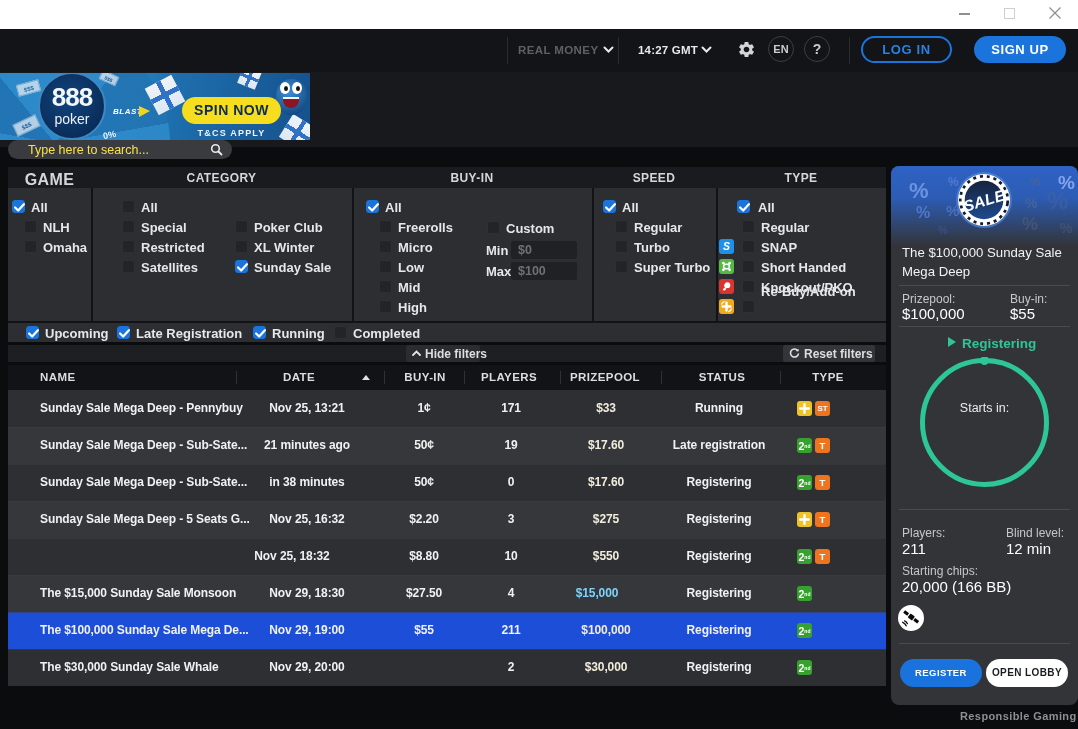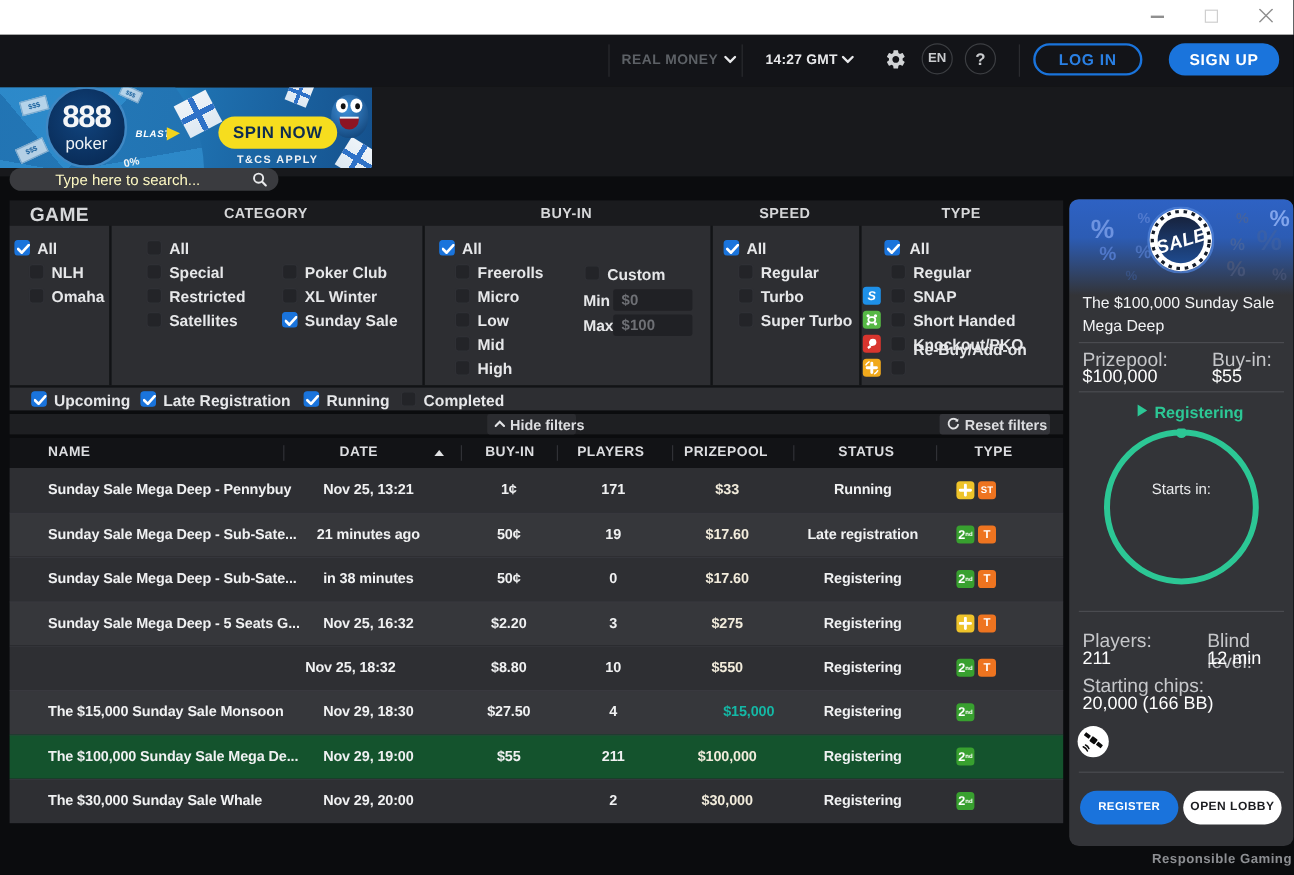--- a/index.html
+++ b/index.html
@@ -21,21 +21,21 @@
   .lbl { position:absolute; font-size:13px; font-weight:bold; color:#e6e7e9; white-space:nowrap; }
   .badge { position:absolute; width:15px; height:15px; border-radius:3px; color:#fff; font-weight:bold;
            display:flex; align-items:center; justify-content:center; }
   
   .trow { position:absolute; left:8px; width:878px; height:37px; }
   .tcell { position:absolute; top:0; height:37px; line-height:37px; font-size:12px; font-weight:bold; letter-spacing:-0.1px; color:#f0f1f2; white-space:nowrap; overflow:hidden; }
   .tc { text-align:center; }
   
   #rpanel { position:absolute; left:891px; top:166px; width:187px; height:539px; background:#333438; border-radius:8px; overflow:hidden; }
   .pdiv { position:absolute; left:8px; width:171px; height:1px; background:#4a4b50; }
-  .plab { position:absolute; font-size:16px; color:#c6c7ca; }
+  .plab { position:absolute; font-size:12px; color:#c6c7ca; }
   .pval { position:absolute; font-size:15px; color:#fdfdfd; }
 </style>
 </head>
 <body>
 
 
 <div id="titlebar">
   <div class="abs" style="left:959px;top:13px;width:11px;height:1.5px;background:#8f8f8f;"></div>
   <div class="abs" style="left:1004px;top:8px;width:11px;height:11px;border:1px solid #cfcfcf;"></div>
   <svg class="abs" style="left:1049px;top:7px;" width="12" height="12" viewBox="0 0 12 12">
@@ -96,21 +96,21 @@
   <div class="abs" style="left:296px;top:13px;width:4px;height:5px;border-radius:50%;background:#111;"></div>
   <div class="abs" style="left:283px;top:24px;width:16px;height:11px;border-radius:0 0 12px 12px;background:#8d1422;border-top:2px solid #f4f6f8;"></div>
 
   <div class="abs" style="left:182px;top:24px;width:99px;height:27px;background:#f6dd1e;border-radius:14px;
        text-align:center;line-height:27px;font-size:14px;font-weight:bold;color:#0e2c50;letter-spacing:0.5px;">SPIN NOW</div>
   <div class="abs" style="left:182px;top:55px;width:99px;text-align:center;font-size:9px;font-weight:bold;color:#f0f3f6;letter-spacing:1.2px;">T&amp;CS APPLY</div>
 </div>
 
 
 <div class="abs" style="left:8px;top:140px;width:224px;height:19px;background:#3a3b3f;border-radius:10px;">
-  <div class="abs" style="left:38px;top:2.5px;font-size:12.5px;color:#fef9c3;">Type here to search...</div>
+  <div class="abs" style="left:20px;top:2.5px;font-size:12.5px;color:#fde047;">Type here to search...</div>
   <svg class="abs" style="left:202px;top:3px;" width="13" height="13" viewBox="0 0 13 13">
     <circle cx="5.5" cy="5.5" r="3.8" fill="none" stroke="#e8e9eb" stroke-width="1.6"></circle>
     <path d="M8.5 8.5 L11.5 11.5" stroke="#e8e9eb" stroke-width="1.8" stroke-linecap="round"></path>
   </svg>
 </div>
 
 
 <div id="filters" class="abs" style="left:8px;top:167px;width:878px;height:175px;">
 
   <div class="abs" style="left:0;top:0;width:878px;height:21px;background:#1a1b1e;"></div>
@@ -373,26 +373,26 @@
   <div class="tcell tc" style="left:641px;width:140px;">Registering</div>
   <div class="badge" style="left:789px;top:11px;background:#38a02f;font-size:10.5px;">2<span style="font-size:5px;vertical-align:5px;">nd</span></div>
   <div class="badge" style="left:807px;top:11px;background:#ee7420;font-size:9.5px;">T</div>
 </div>
 
 <div class="trow" style="top:575px;background:#36373b;">
   <div class="tcell" style="left:32px;">The $15,000 Sunday Sale Monsoon</div>
   <div class="tcell tc" style="left:219px;width:160px;">Nov 29, 18:30</div>
   <div class="tcell tc" style="left:366px;width:100px;">$27.50</div>
   <div class="tcell tc" style="left:453px;width:100px;">4</div>
-  <div class="tcell tc" style="left:556px;width:120px;color:#14b8a6;">$15,000</div>
-  <div class="tcell tc" style="left:641px;width:140px;">Registering</div>
-  <div class="badge" style="left:789px;top:11px;background:#38a02f;font-size:10.5px;">2<span style="font-size:5px;vertical-align:5px;">nd</span></div>
-</div>
-
-<div class="trow" style="top:612px;background:#14532d;">
+  <div class="tcell tc" style="left:529px;width:120px;color:#7dd3fc;">$15,000</div>
+  <div class="tcell tc" style="left:641px;width:140px;">Registering</div>
+  <div class="badge" style="left:789px;top:11px;background:#38a02f;font-size:10.5px;">2<span style="font-size:5px;vertical-align:5px;">nd</span></div>
+</div>
+
+<div class="trow" style="top:612px;background:#1d4ed8;">
   <div class="tcell" style="left:32px;">The $100,000 Sunday Sale Mega De...</div>
   <div class="tcell tc" style="left:219px;width:160px;">Nov 29, 19:00</div>
   <div class="tcell tc" style="left:366px;width:100px;">$55</div>
   <div class="tcell tc" style="left:453px;width:100px;">211</div>
   <div class="tcell tc" style="left:538px;width:120px;color:#f2ecdc;">$100,000</div>
   <div class="tcell tc" style="left:641px;width:140px;">Registering</div>
   <div class="badge" style="left:789px;top:11px;background:#38a02f;font-size:10.5px;">2<span style="font-size:5px;vertical-align:5px;">nd</span></div>
 </div>
 
 <div class="trow" style="top:649px;background:#2e2f33;">

